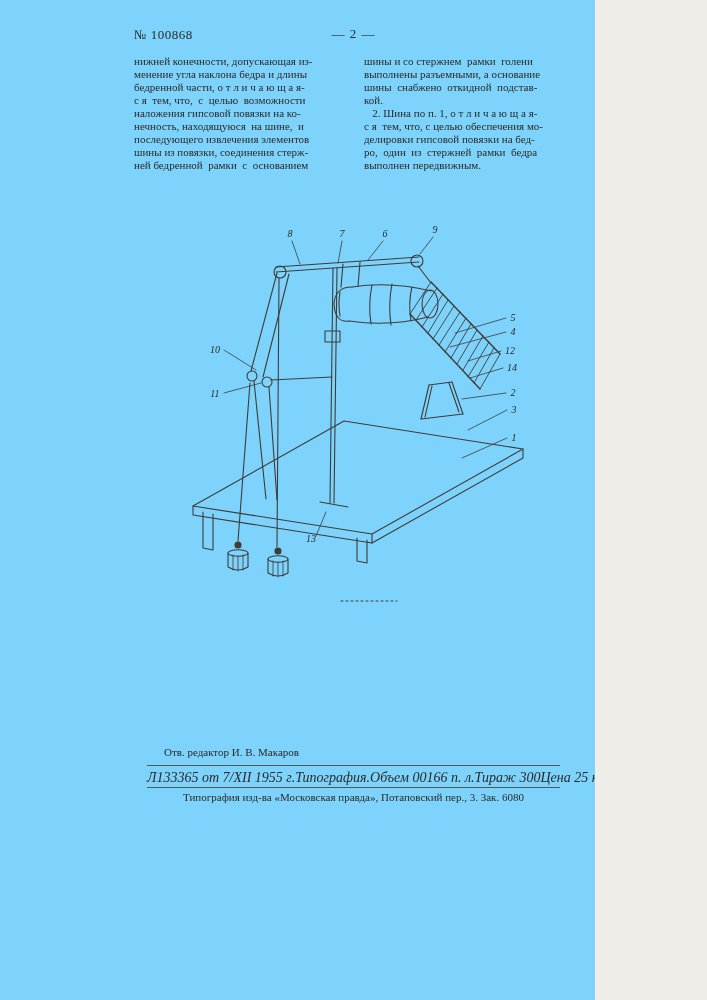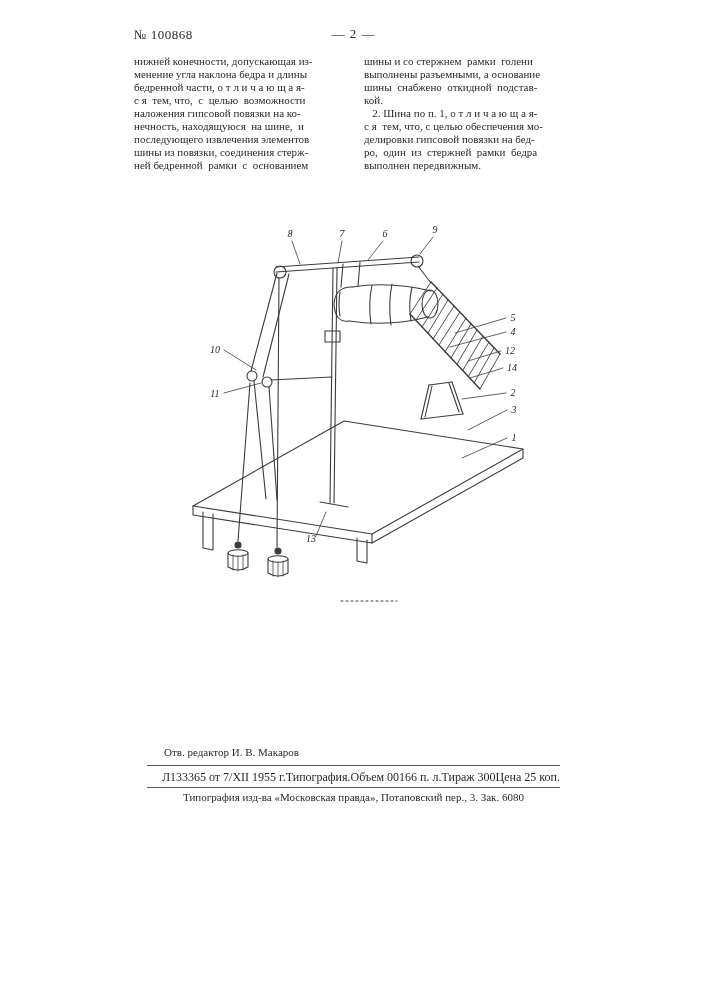--- a/index.html
+++ b/index.html
@@ -1,21 +1,21 @@
 <!DOCTYPE html>
 <html><head>
 <meta charset="utf-8">
 <style>
   * { margin: 0; padding: 0; box-sizing: border-box; }
   html, body { background: #efede7; }
   .page {
     position: relative;
-    width: 707px;
+    width: 595px;
     height: 1000px;
-    background: #ffffff;
+    background: #7dd3fc;
     font-family: "Liberation Serif", serif;
     color: #2b2a27;
     overflow: hidden;
   }
   .header-num {
     position: absolute; left: 134px; top: 27px;
     font-size: 13px; letter-spacing: 0.5px;
   }
   .header-page {
     position: absolute; left: 0; top: 26px; width: 707px;
@@ -35,22 +35,22 @@
     fill: #2b2a27; text-anchor: middle;
   }
   .footer-editor {
     position: absolute; left: 164px; top: 746px; font-size: 11px;
   }
   .rule { position: absolute; height: 1px; background: #5a564f; }
   .rule-1 { left: 147px; top: 765px; width: 413px; }
   .rule-2 { left: 147px; top: 787px; width: 413px; }
   .footer-print {
     position: absolute; left: 147px; top: 770px; width: 413px;
-    display: flex; justify-content: flex-end;
-    font-size: 12px; white-space: nowrap;
+    display: flex; justify-content: space-between;
+    font-size: 14px; white-space: nowrap; font-style: italic;
   }
   .footer-typo {
     position: absolute; left: 100px; top: 791px; width: 507px;
     text-align: center; font-size: 11px;
   }
 </style>
 </head>
 <body>
 
 <div class="page">

